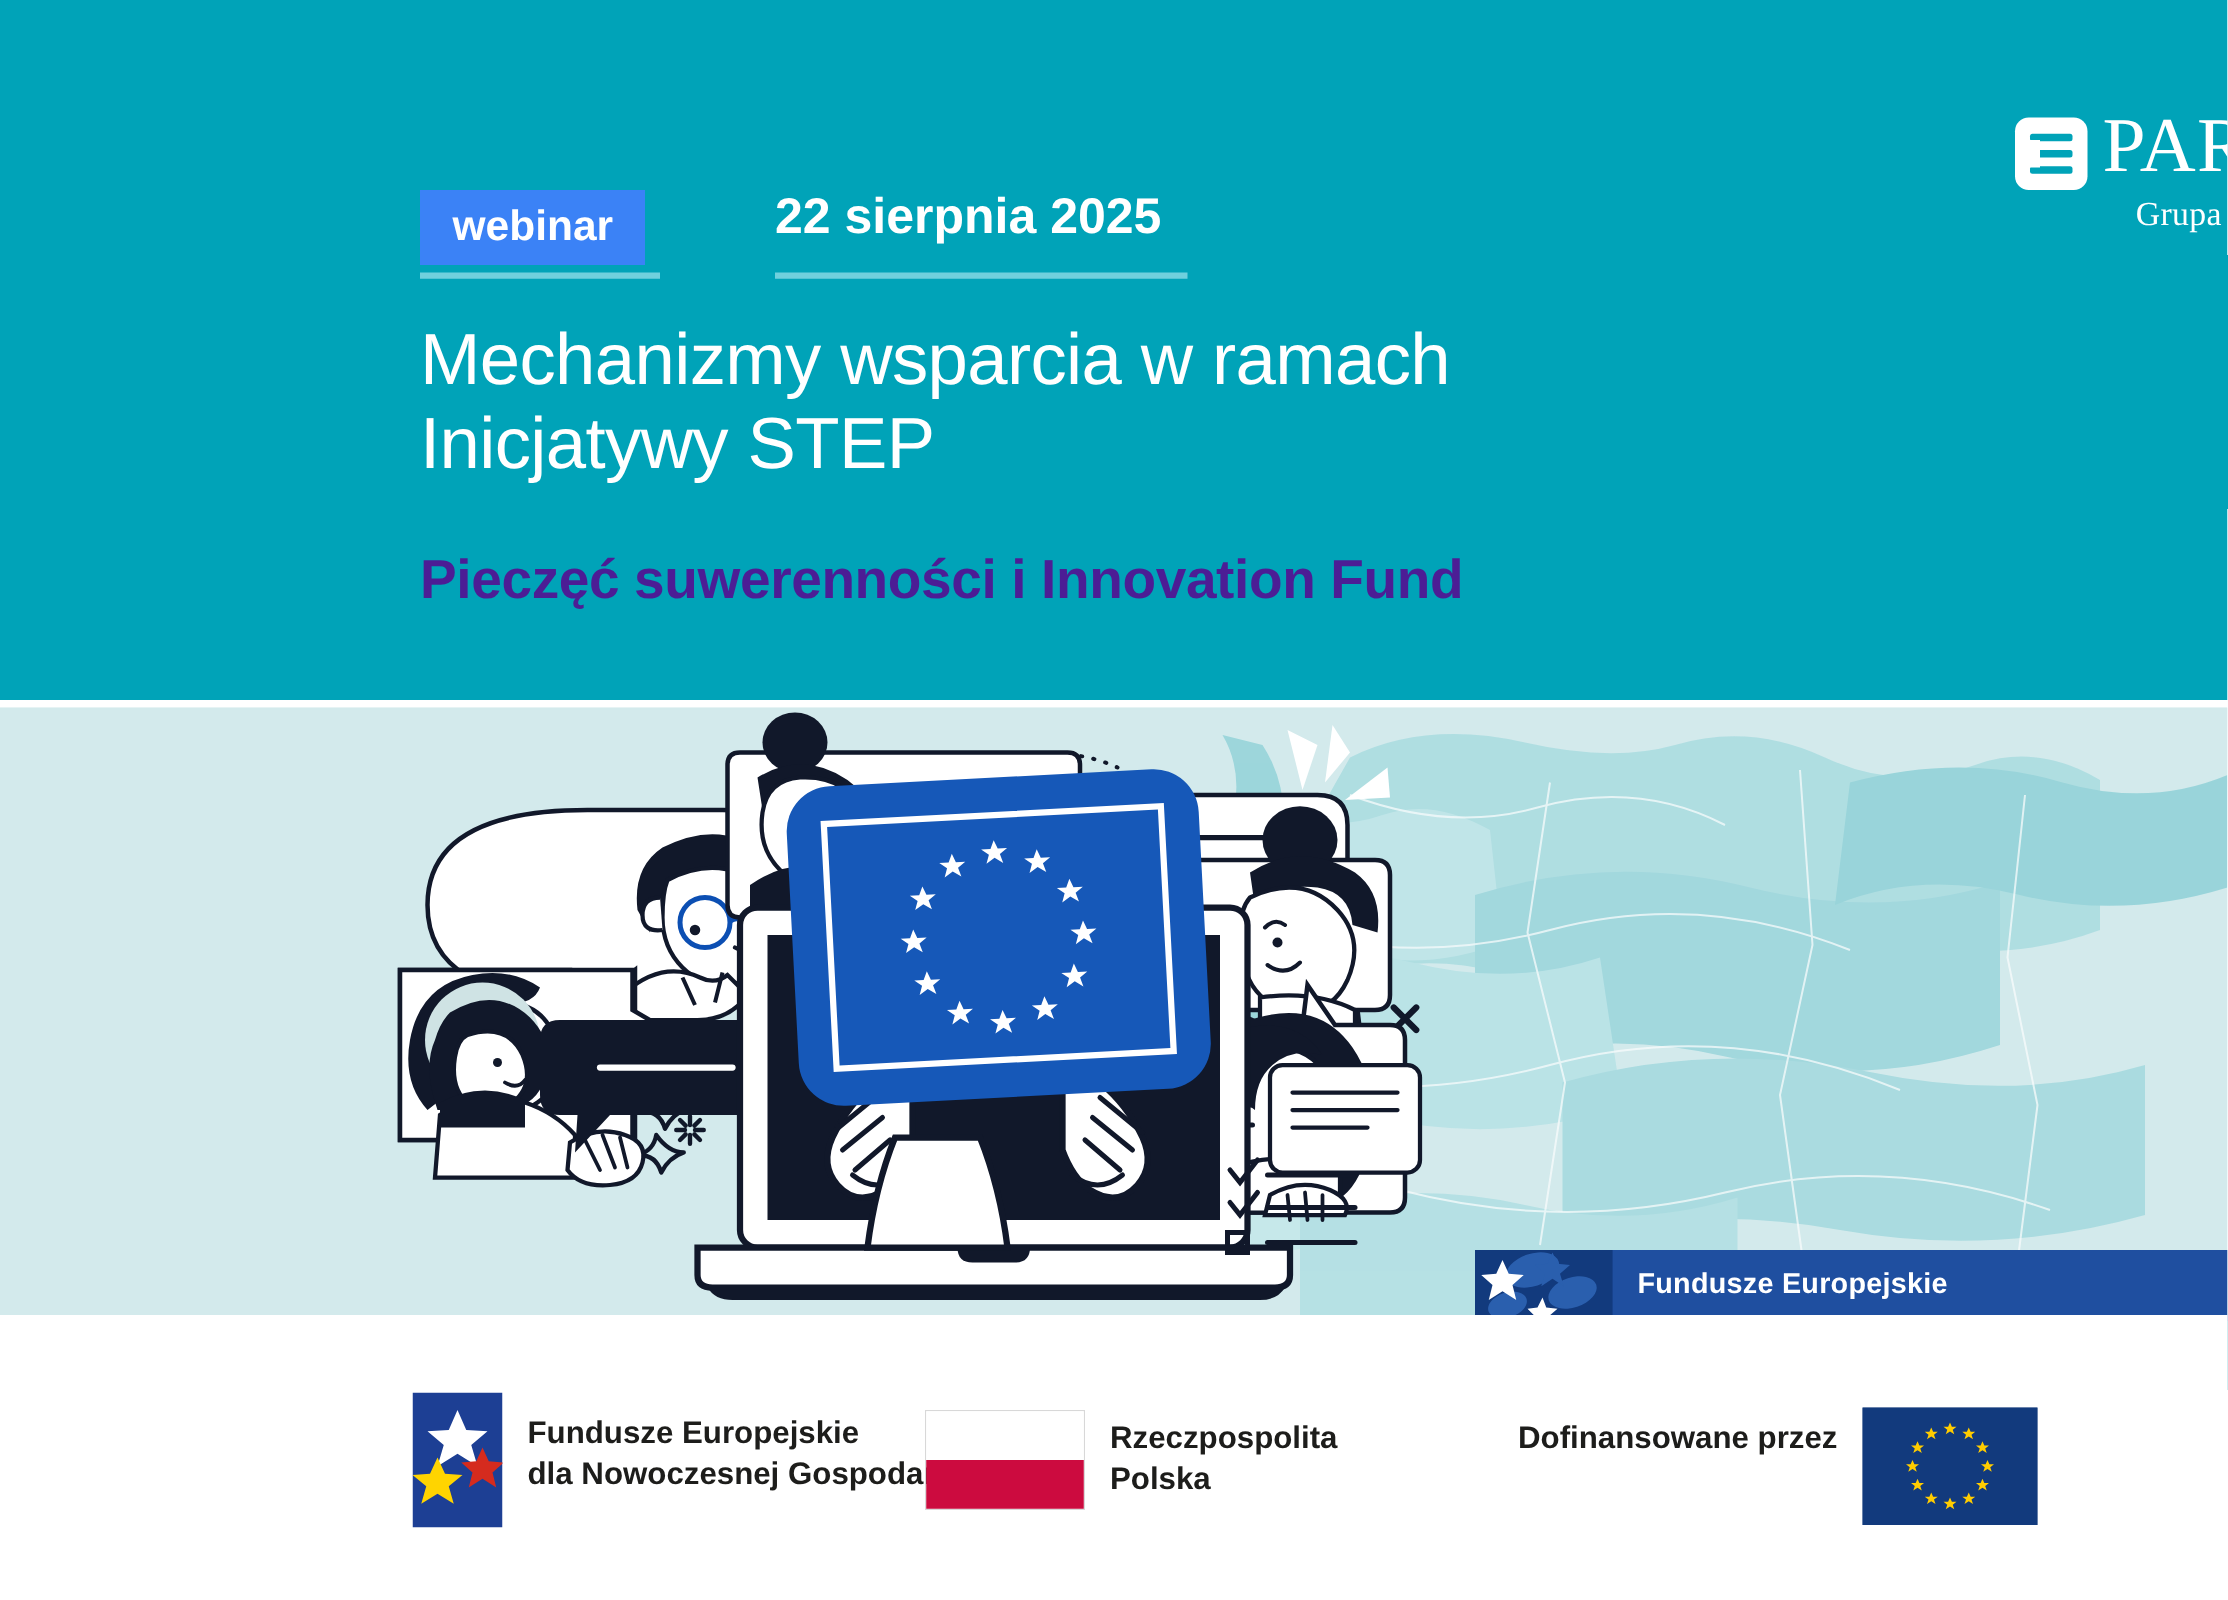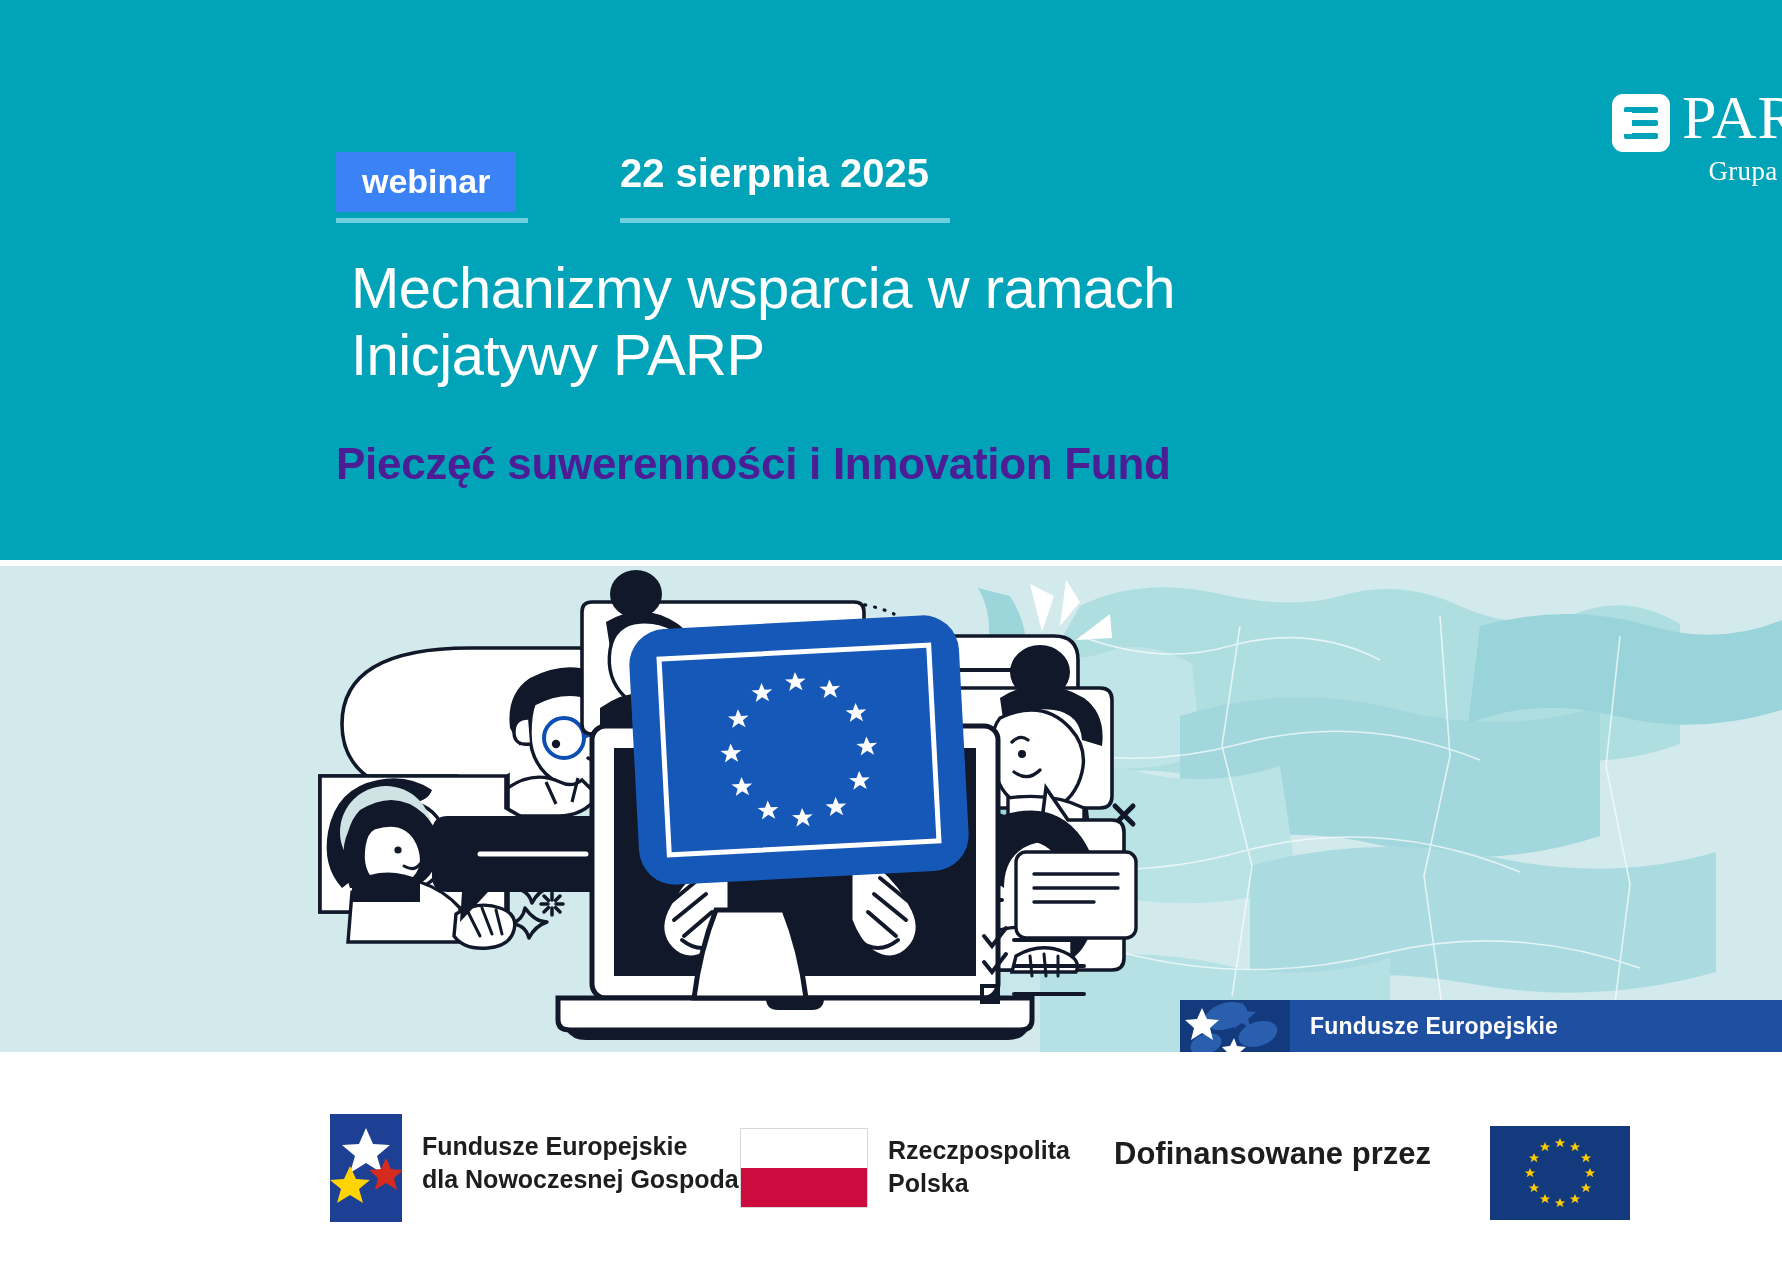--- a/index.html
+++ b/index.html
@@ -43,21 +43,21 @@
   }
 
   .title{
     position:absolute;left:0;top:254px;width:1100px;
     color:#ffffff;
     font-size:58px;
     font-weight:300;
     line-height:1.16;
     letter-spacing:-0.5px;
   }
-  .title .tline{display:block;margin-left:15px;}
+  .title .tline{display:block;}
   .subtitle{
     position:absolute;left:0;top:440px;width:1200px;
     color:#4c1d95;
     font-size:44px;
     font-weight:700;
     line-height:1.1;
     letter-spacing:-0.3px;
   }
 
   
@@ -112,43 +112,43 @@
   .pl-flag{position:absolute;left:0;top:0;width:128px;height:80px;border:1px solid #d8d8d8;box-sizing:border-box;}
   .pl-white{position:absolute;left:0;top:0;width:100%;height:50%;background:#ffffff;}
   .pl-red{position:absolute;left:0;top:50%;width:100%;height:50%;background:#cc0b3f;}
   .logo-pl-txt{
     position:absolute;left:148px;top:6px;
     color:#1d1d1b;font-size:25px;font-weight:700;line-height:1.32;white-space:nowrap;
   }
 
   .logo-eu{position:absolute;left:745px;top:14px;}
   .logo-eu-txt{
-    position:absolute;left:0;top:6px;width:395px;text-align:center;
-    color:#1d1d1b;font-size:31px;font-weight:700;line-height:1.32;white-space:nowrap;
+    position:absolute;left:0;top:6px;width:395px;text-align:right;
+    color:#1d1d1b;font-size:25px;font-weight:700;line-height:1.32;white-space:nowrap;
   }
   .eu-flag{position:absolute;left:415px;top:-2px;width:140px;height:94px;background:#123a7d;}
 </style>
 </head>
 <body>
 
 <div class="page">
 
   <div class="header">
     <div class="header-inner">
 
       <div class="meta-row">
         <div class="badge">webinar</div>
         <div class="badge-underline"></div>
         <div class="date">22 sierpnia 2025</div>
         <div class="date-underline"></div>
       </div>
 
       <div class="title">
         <span class="tline">Mechanizmy wsparcia w ramach</span>
-        <span class="tline">Inicjatywy PARP</span>
+        <span class="tline">Inicjatywy STEP</span>
       </div>
 
       <div class="subtitle">Pieczęć suwerenności i Innovation Fund</div>
 
       <div class="parp">
         <div class="parp-mark">
           <div class="parp-wave" style="left:12px;top:13px;width:34px;height:6px;"></div>
           <div class="parp-wave" style="left:12px;top:26px;width:34px;height:6px;"></div>
           <div class="parp-wave" style="left:12px;top:39px;width:34px;height:6px;"></div>
           <div class="parp-wave" style="left:8px;top:18px;width:12px;height:22px;border-radius:0;background:#ffffff;"></div>

